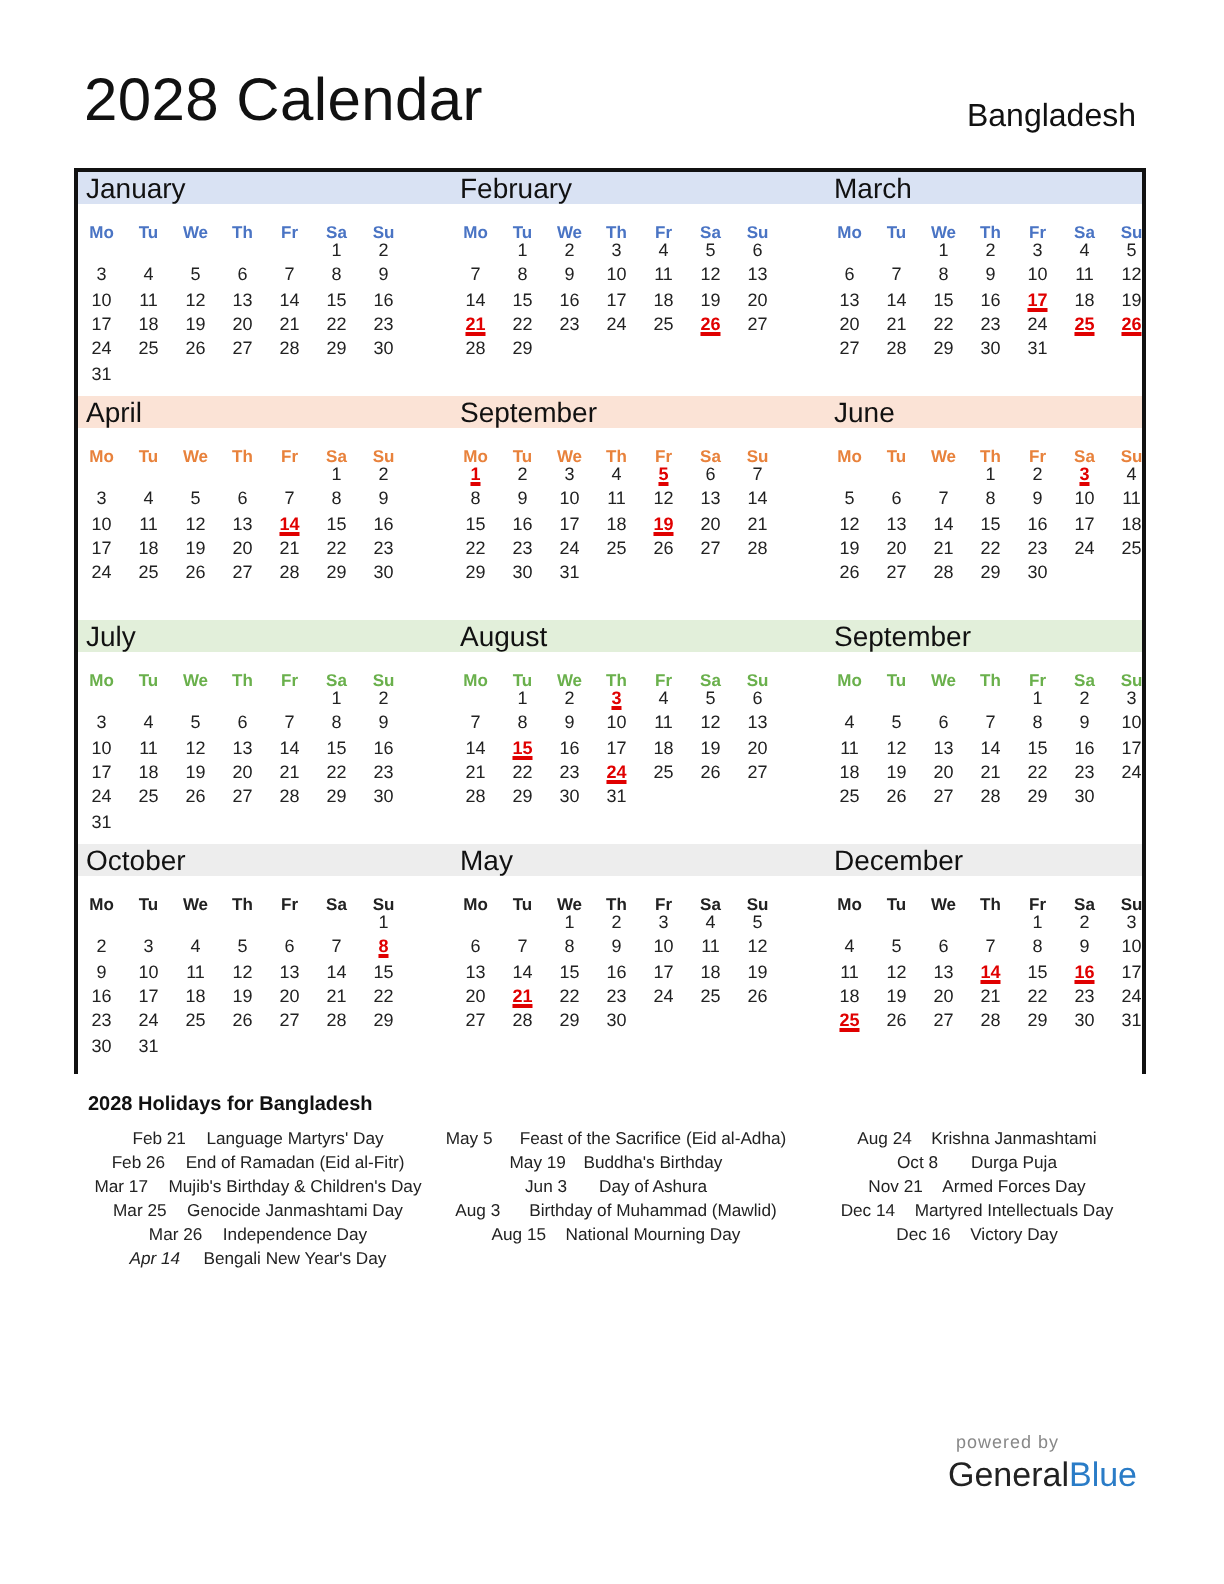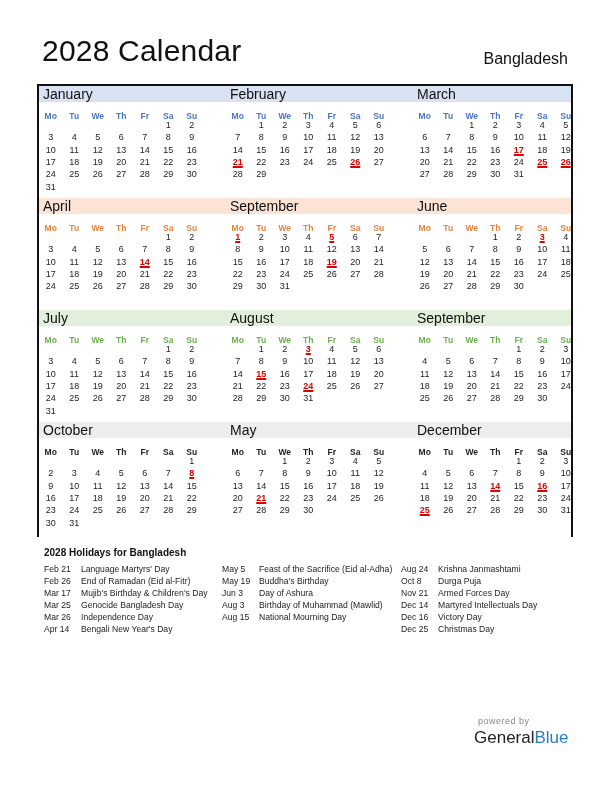--- a/index.html
+++ b/index.html
@@ -41,21 +41,21 @@
   .cell {
     width: 23.5px; text-align: center; font-size: 9px; line-height: 12.3px;
   }
   .dow { font-weight: bold; font-size: 8.5px; }
   .holiday { color: #e00000; font-weight: bold; text-decoration: underline; text-decoration-thickness: 1.5px; }
 
   .holidays-title {
     position: absolute; left: 44px; top: 547px; font-size: 10px; font-weight: bold; color: #111;
   }
   .hcol { position: absolute; top: 563px; font-size: 8.6px; color: #222; }
-  .hitem { display: flex; line-height: 12px; }
+  .hitem { display: flex; line-height: 12px; justify-content: center; }
   .hdate { flex: 0 0 auto; }
   .hname { }
   .powered {
     position: absolute; left: 478px; top: 716px; font-size: 9px; color: #888; letter-spacing: 0.5px;
   }
   .brand {
     position: absolute; left: 474px; top: 728px; font-size: 17px; color: #222;
   }
   .brand .blue { color: #2a7cc7; }
 </style>
@@ -801,28 +801,28 @@
     <div class="hitem">
       <span class="hdate" style="width: 37px;">Feb 26</span>
       <span class="hname">End of Ramadan (Eid al-Fitr)</span>
     </div>
     <div class="hitem">
       <span class="hdate" style="width: 37px;">Mar 17</span>
       <span class="hname">Mujib's Birthday &amp; Children's Day</span>
     </div>
     <div class="hitem">
       <span class="hdate" style="width: 37px;">Mar 25</span>
-      <span class="hname">Genocide Bangladesh Day</span>
+      <span class="hname">Genocide Janmashtami Day</span>
     </div>
     <div class="hitem">
       <span class="hdate" style="width: 37px;">Mar 26</span>
       <span class="hname">Independence Day</span>
     </div>
     <div class="hitem">
-      <span class="hdate" style="width: 37px;">Apr 14</span>
+      <span class="hdate" style="width: 37px; font-style: italic;">Apr 14</span>
       <span class="hname">Bengali New Year's Day</span>
     </div>
   </div>
 <div class="hcol" id="hcol1" style="left:222px; width:172px;">
     <div class="hitem">
       <span class="hdate" style="width: 37px;">May 5</span>
       <span class="hname">Feast of the Sacrifice (Eid al-Adha)</span>
     </div>
     <div class="hitem">
       <span class="hdate" style="width: 37px;">May 19</span>
@@ -854,23 +854,19 @@
       <span class="hdate" style="width: 37px;">Nov 21</span>
       <span class="hname">Armed Forces Day</span>
     </div>
     <div class="hitem">
       <span class="hdate" style="width: 37px;">Dec 14</span>
       <span class="hname">Martyred Intellectuals Day</span>
     </div>
     <div class="hitem">
       <span class="hdate" style="width: 37px;">Dec 16</span>
       <span class="hname">Victory Day</span>
-    </div>
-    <div class="hitem">
-      <span class="hdate" style="width: 37px;">Dec 25</span>
-      <span class="hname">Christmas Day</span>
     </div>
   </div>
 
 <div class="powered">powered by</div>
 <div class="brand">
   <span>General</span><span class="blue">Blue</span>
 </div>
 
 </body></html>

